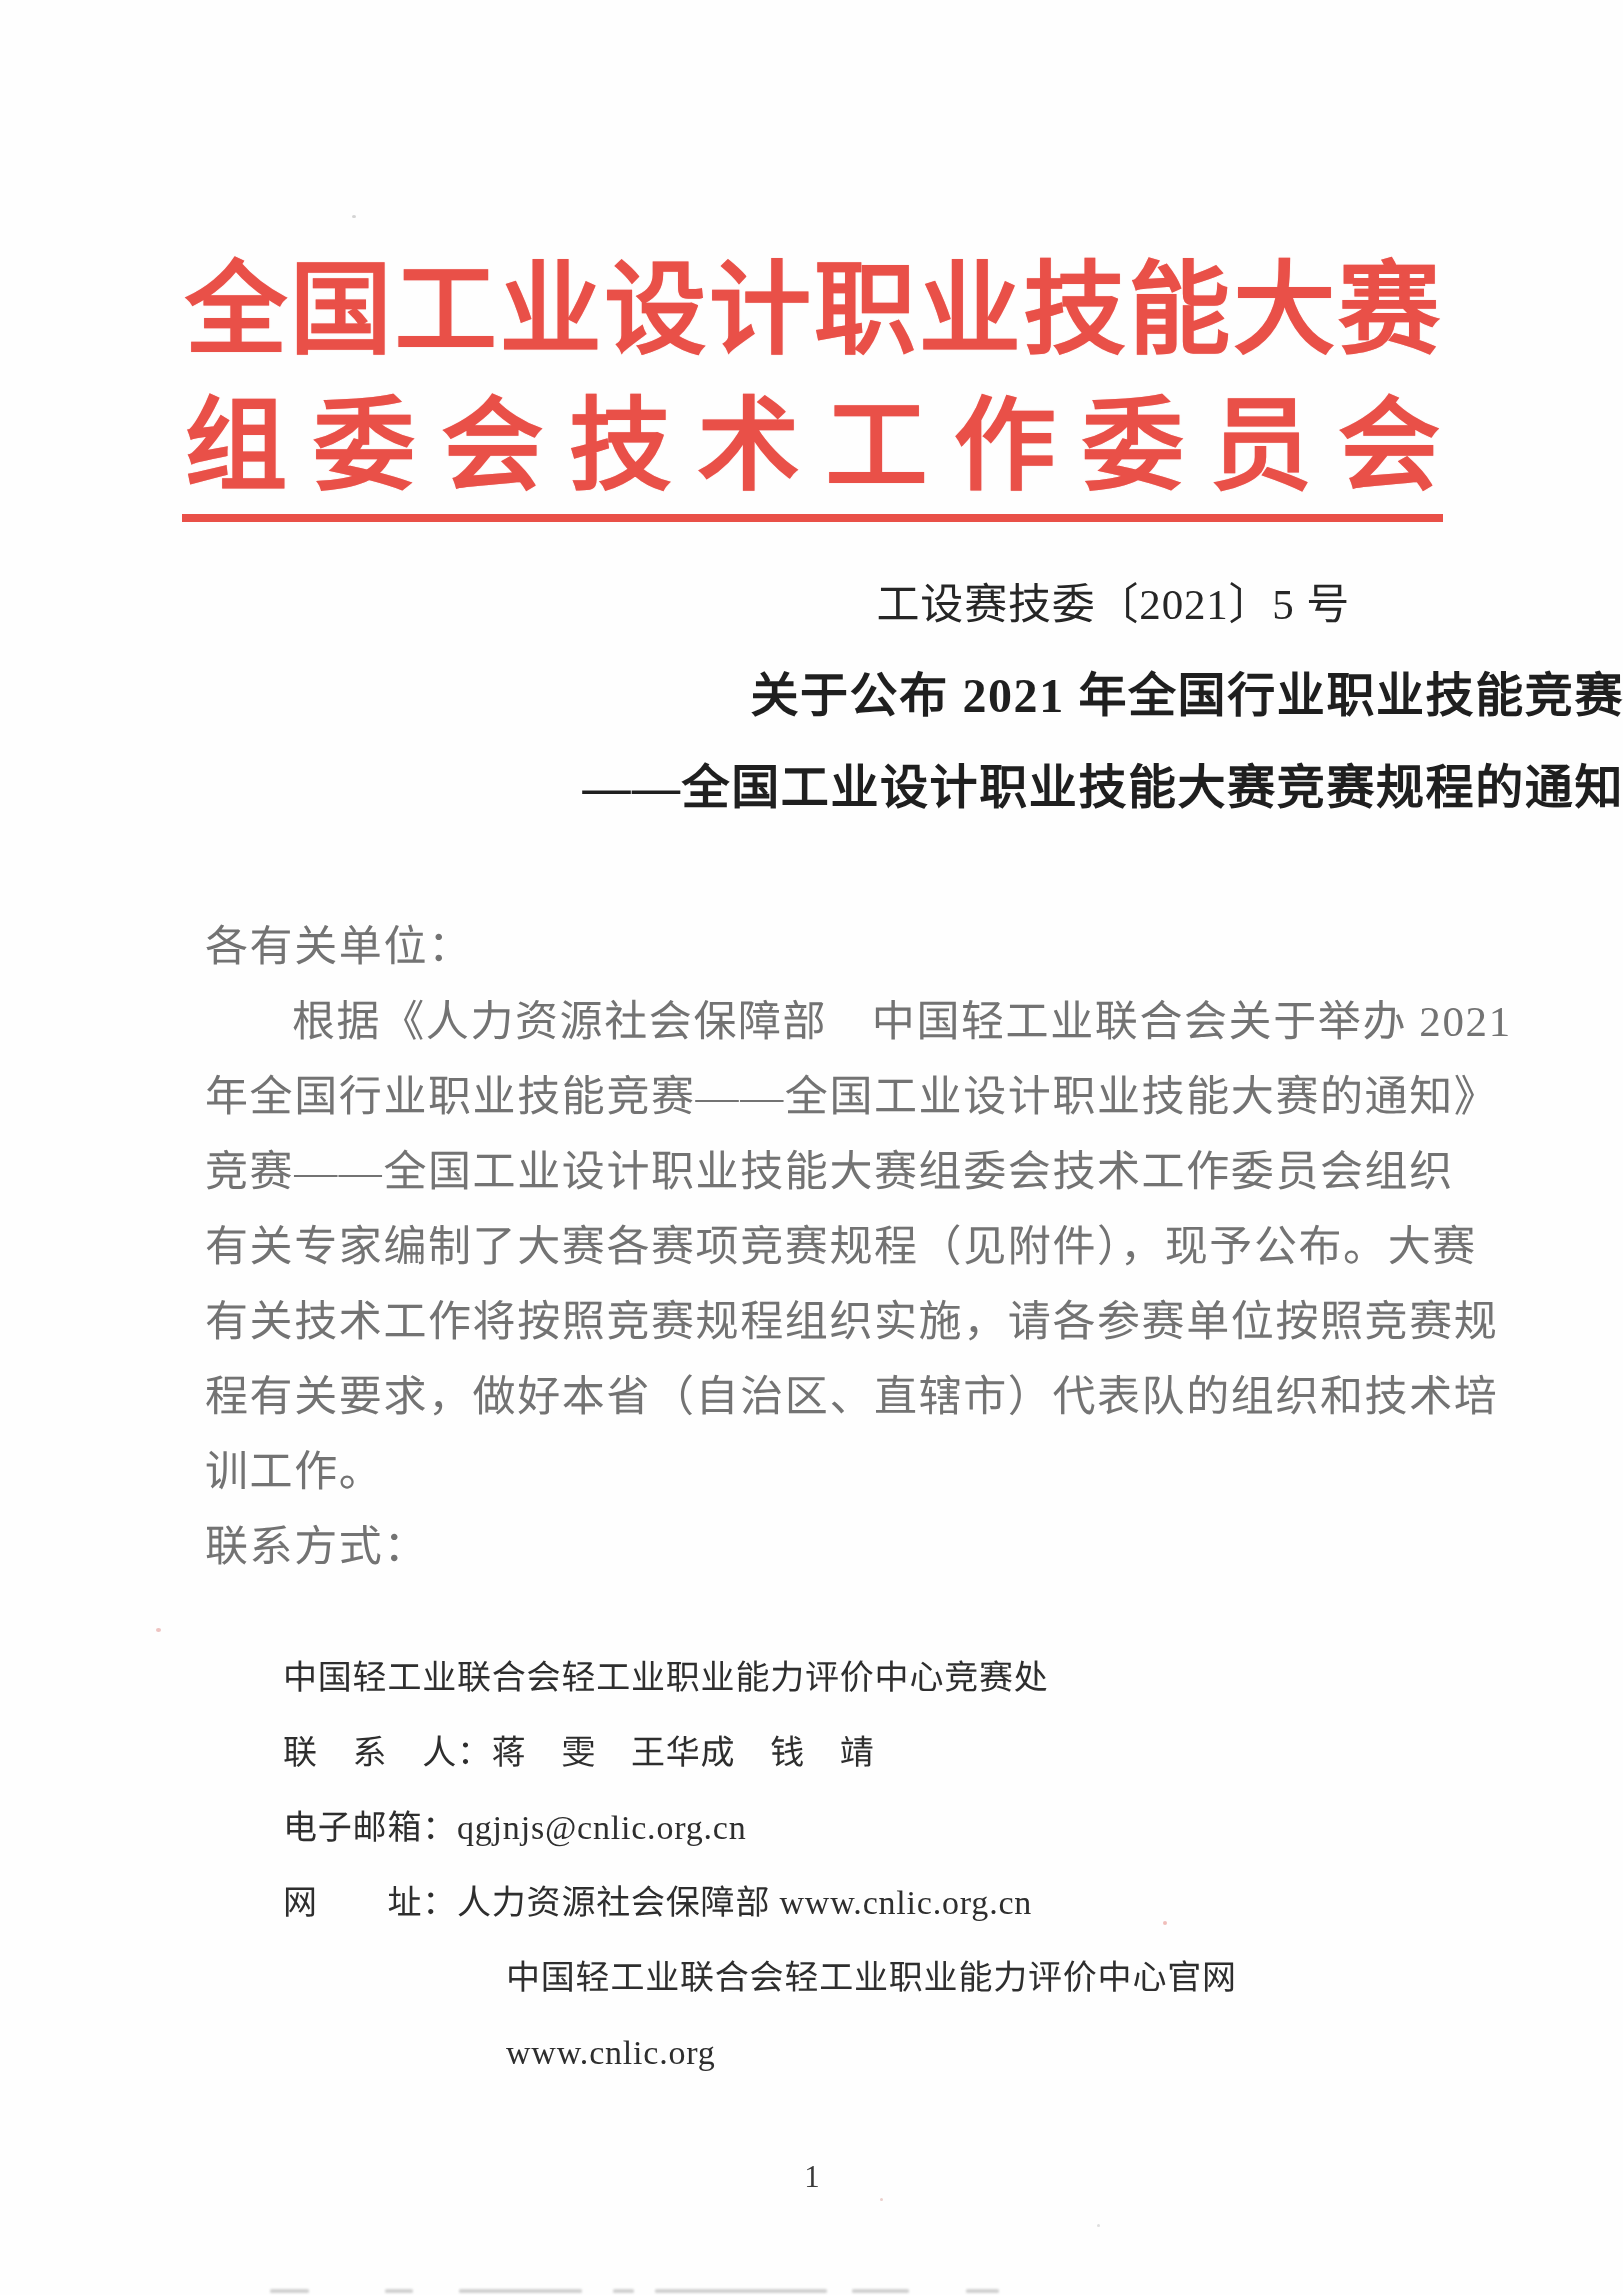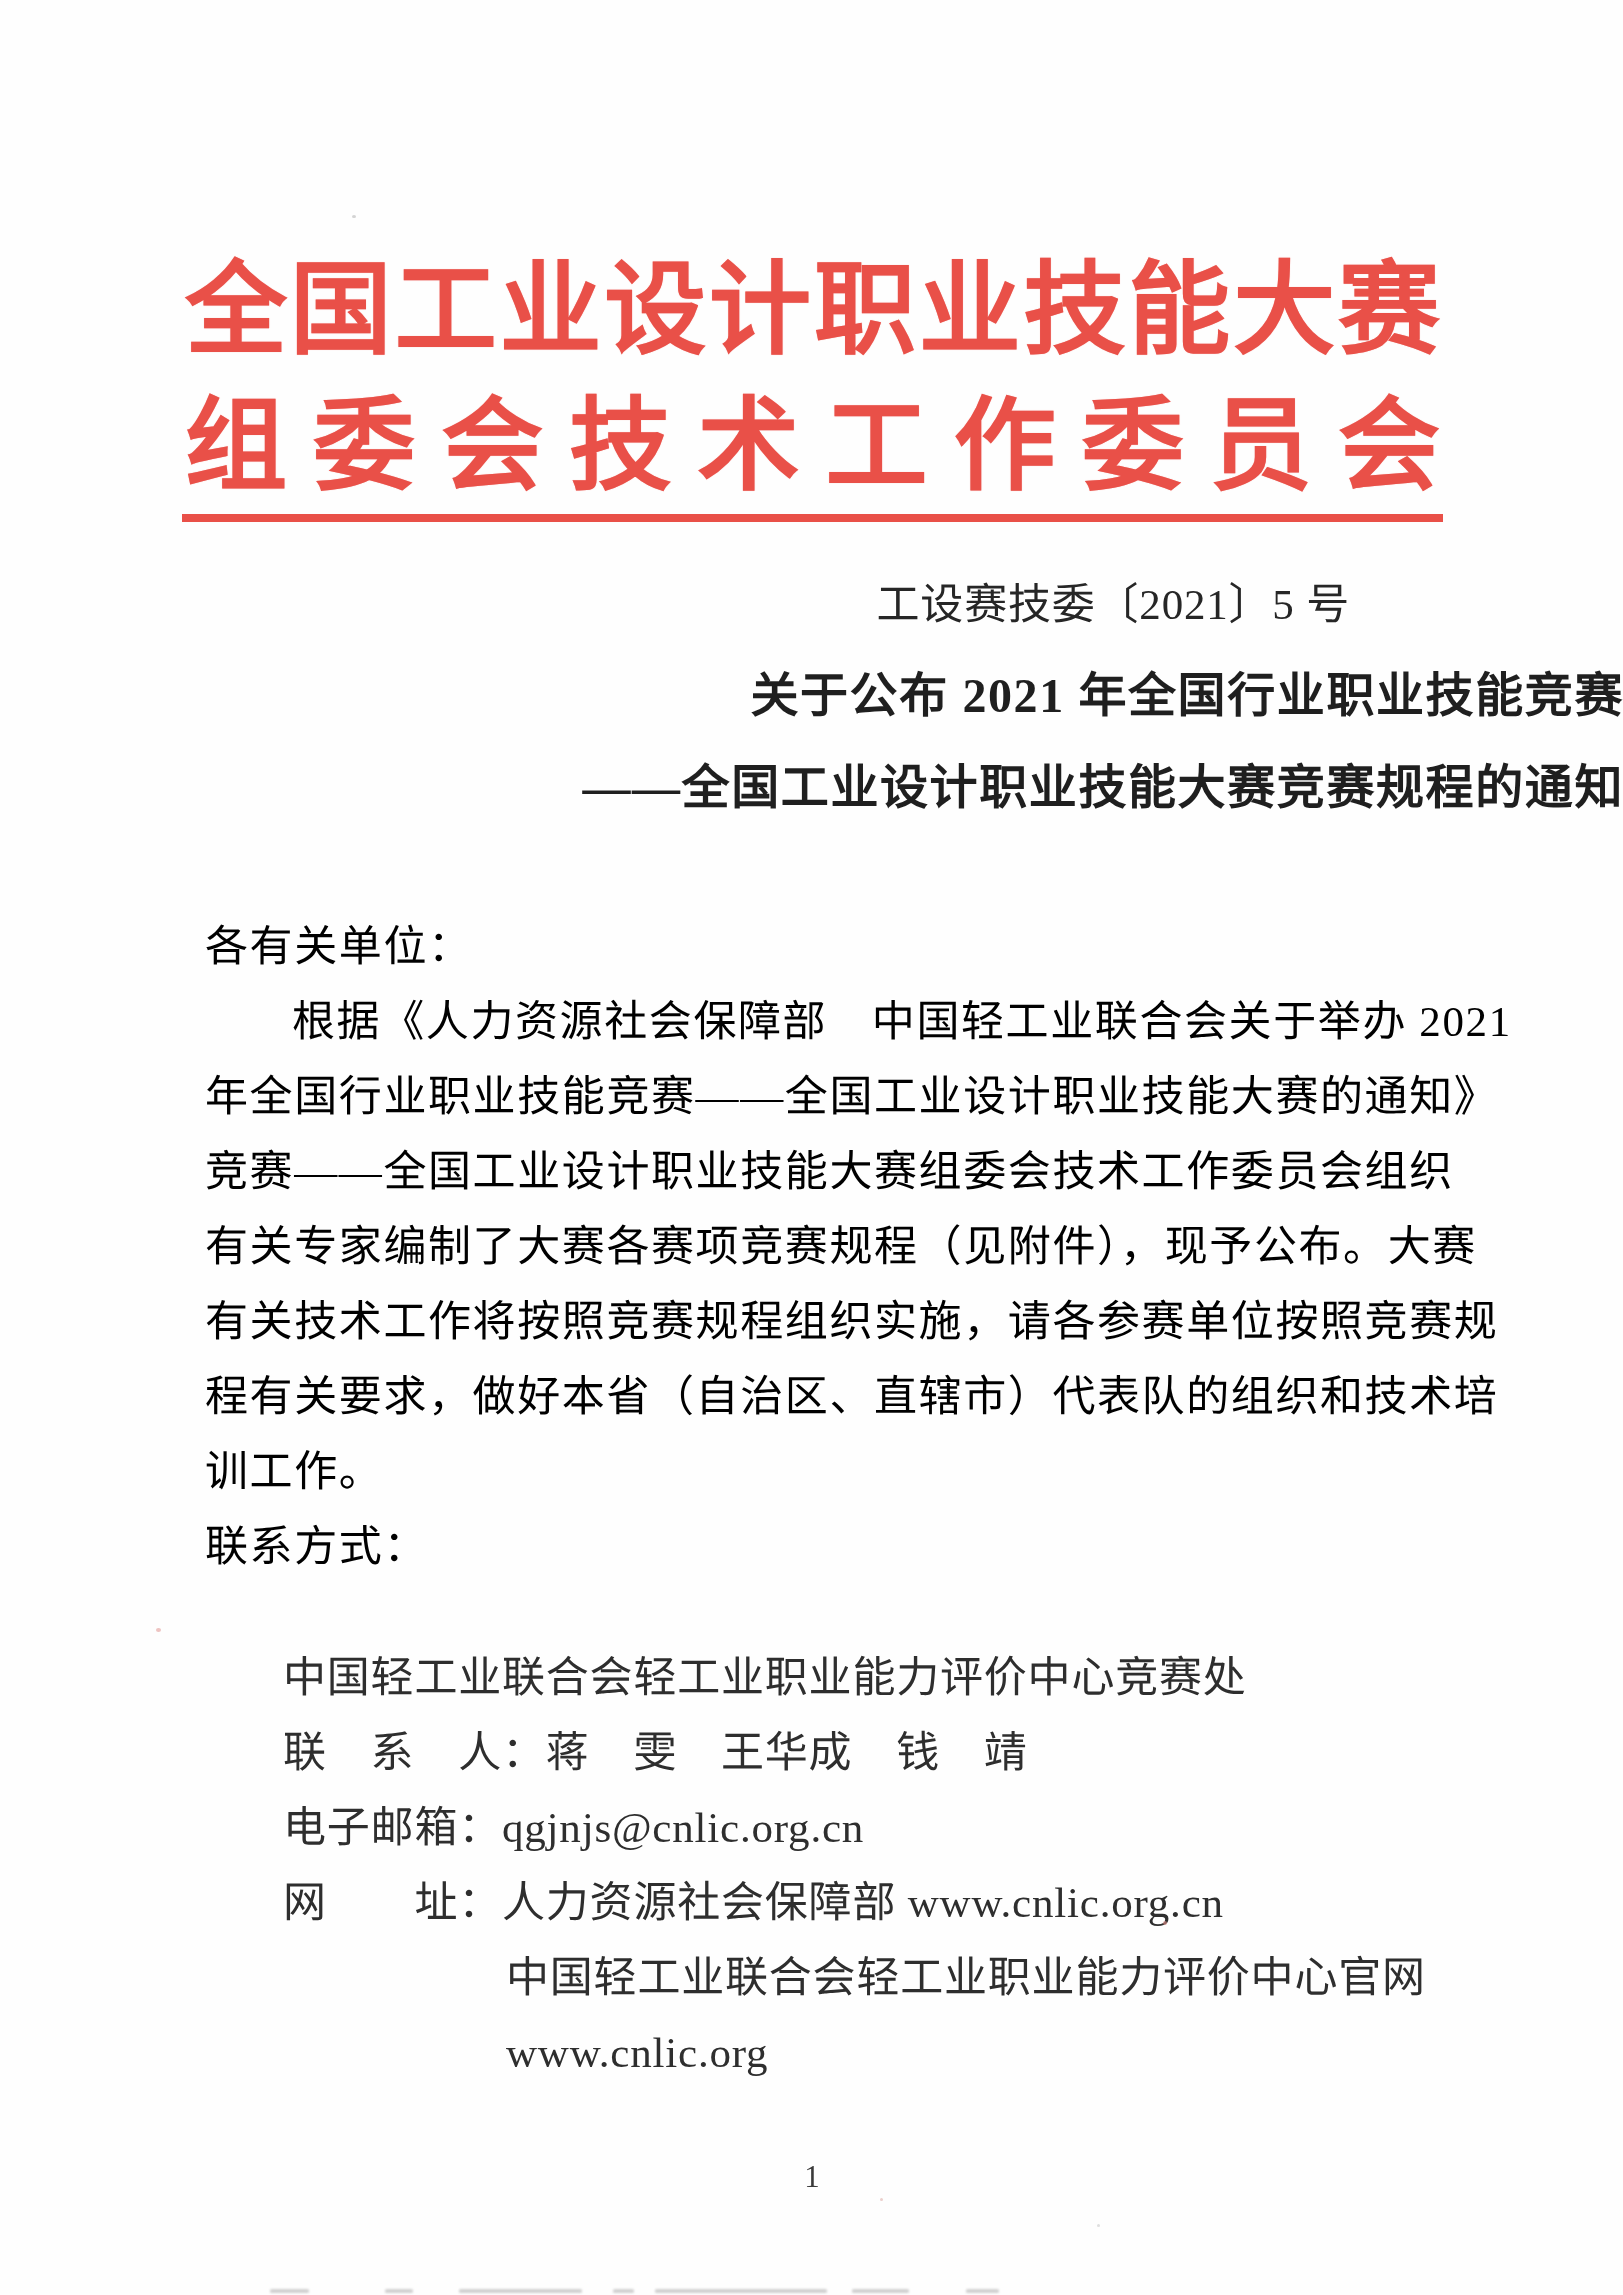--- a/index.html
+++ b/index.html
@@ -21,26 +21,26 @@
   .doc-number{position:absolute;top:581px;right:274px;font-size:43px;line-height:47px;
     color:#262626;white-space:nowrap;letter-spacing:0.8px;}
 
   
   .title-block{position:absolute;top:670px;left:0;right:0;text-align:center;font-weight:700;color:#1f1f1f;}
   .title-line{font-size:48px;line-height:51px;letter-spacing:1.6px;white-space:nowrap;text-align:right;}
   .title-line.t2{margin-top:41px;}
 
   
   .body-block{position:absolute;left:205px;top:909px;width:1237px;font-size:43px;
-    letter-spacing:1.6px;color:#000000;}
+    letter-spacing:1.6px;color:#737373;}
   .b-line{line-height:75px;white-space:nowrap;}
   .b-line.pindent{text-indent:87px;}
 
   
-  .contact-block{position:absolute;left:283px;top:1640px;font-size:43px;color:#2e2e2e;letter-spacing:0.8px;}
+  .contact-block{position:absolute;left:283px;top:1640px;font-size:34px;color:#2e2e2e;letter-spacing:0.8px;}
   .c-line{line-height:75px;white-space:nowrap;}
   .c-line.c-cont{padding-left:223px;}
 
   
   .page-number{position:absolute;top:2160px;left:0;right:0;text-align:center;
     font-size:31px;line-height:34px;color:#3a3a3a;}
 
   
   .scan-sliver{position:absolute;top:2287px;left:0;right:0;height:8.2px;filter:blur(0.8px);opacity:.45;}
   .scan-sliver i{position:absolute;top:1.6px;height:4.9px;background:#9a9a9a;border-radius:1.6px;display:block;}

